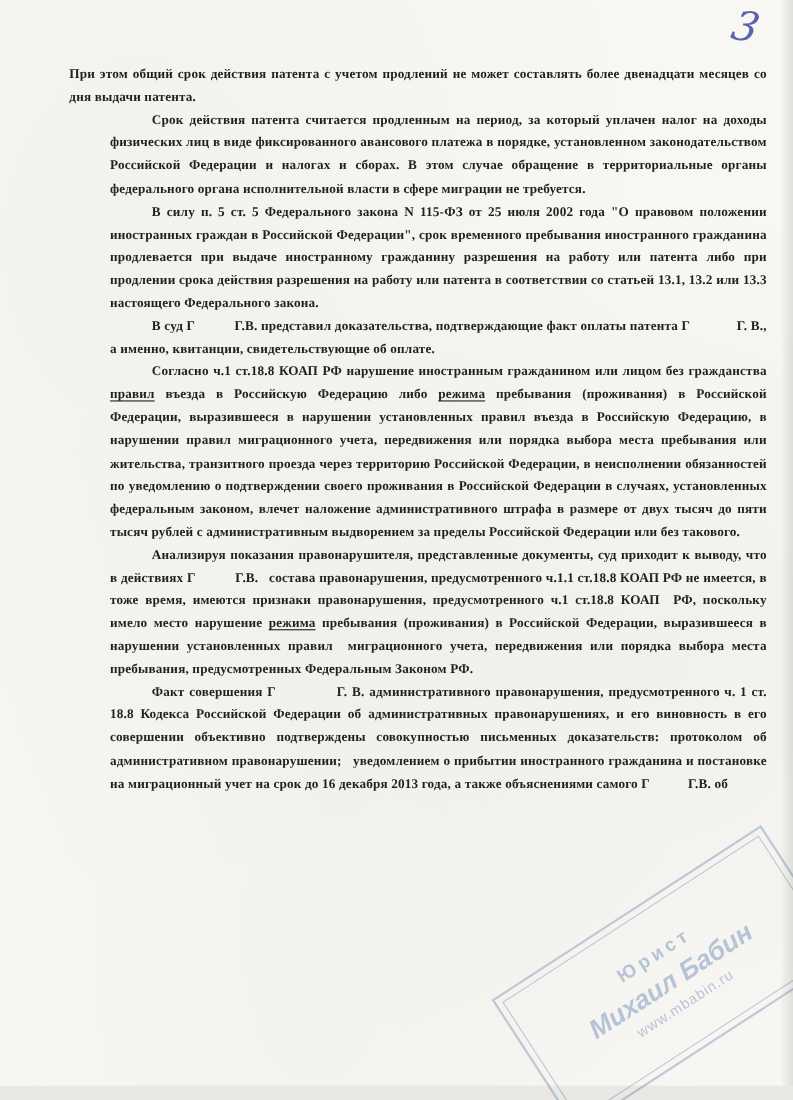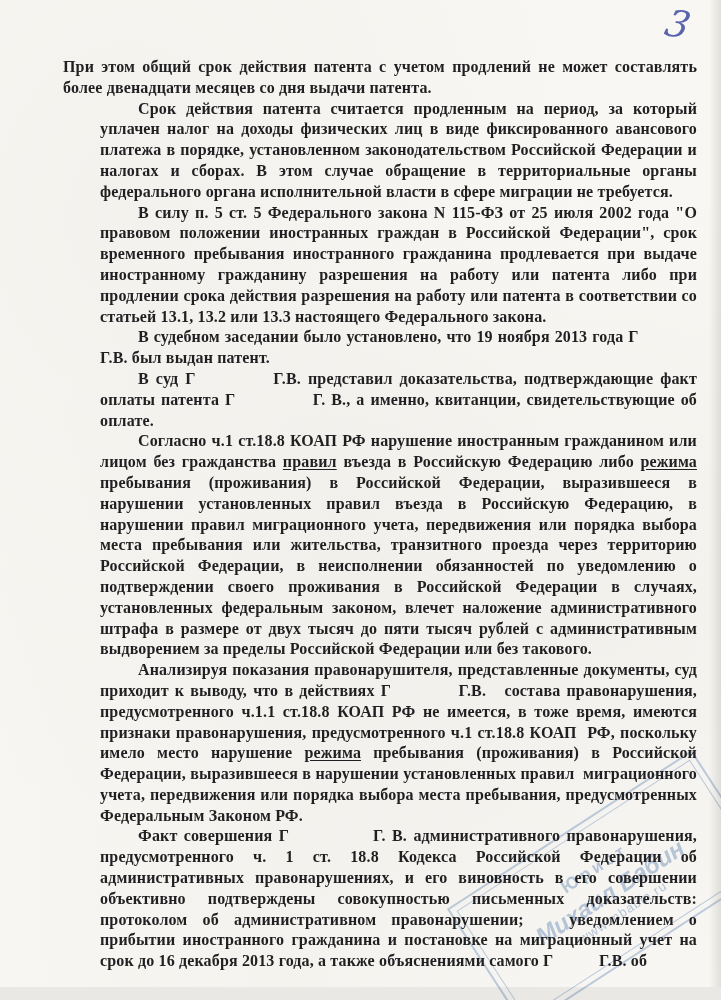--- a/index.html
+++ b/index.html
@@ -33,21 +33,21 @@
     line-height: 1;
     opacity: 0.9;
   }
   .text-block {
     position: absolute;
     left: 63px;
     top: 57px;
     width: 634px;
     z-index: 2;
     color: #201f21;
-    font-size: 16px;
+    font-size: 12px;
     font-weight: bold;
     line-height: 20.8px;
     text-align: justify;
     letter-spacing: 0.15px;
   }
   .text-block p { margin: 0; }
   .text-block p.indent { text-indent: 38px; margin-left: 37px; }
   .text-block u { text-decoration: underline; text-underline-offset: 2px; font-family: Liberation Serif, serif; }
   .watermark {
     position: absolute;
@@ -94,21 +94,20 @@
         <div class="wm-name">Михаил Бабин</div>
         <div class="wm-site">www.mbabin.ru</div>
       </div>
     </div>
   </div>
 
   <div class="text-block">
       <p class="para"><span>При этом общий срок действия патента с учетом продлений не может составлять более двенадцати месяцев со дня выдачи патента.</span></p>
       <p class="para indent"><span>Срок действия патента считается продленным на период, за который уплачен налог на доходы физических лиц в виде фиксированного авансового платежа в порядке, установленном законодательством Российской Федерации и налогах и сборах. В этом случае обращение в территориальные органы федерального органа исполнительной власти в сфере миграции не требуется.</span></p>
       <p class="para indent"><span>В силу п. 5 ст. 5 Федерального закона N 115-ФЗ от 25 июля 2002 года "О правовом положении иностранных граждан в Российской Федерации", срок временного пребывания иностранного гражданина продлевается при выдаче иностранному гражданину разрешения на работу или патента либо при продлении срока действия разрешения на работу или патента в соответствии со статьей 13.1, 13.2 или 13.3 настоящего Федерального закона.</span></p>
-      <p class="para indent"><span>В судебном заседании было установлено, что 19 ноября 2013 года Г&nbsp;&nbsp;&nbsp;&nbsp;&nbsp;&nbsp;&nbsp;&nbsp;&nbsp;&nbsp;&nbsp;&nbsp; Г.В. был выдан патент.</span></p>
       <p class="para indent"><span>В суд Г&nbsp;&nbsp;&nbsp;&nbsp;&nbsp;&nbsp;&nbsp;&nbsp;&nbsp;&nbsp; Г.В. представил доказательства, подтверждающие факт оплаты патента Г&nbsp;&nbsp;&nbsp;&nbsp;&nbsp;&nbsp;&nbsp;&nbsp;&nbsp;&nbsp;&nbsp;&nbsp; Г. В., а именно, квитанции, свидетельствующие об оплате.</span></p>
       <p class="para indent"><span>Согласно ч.1 ст.18.8 КОАП РФ нарушение иностранным гражданином или лицом без гражданства </span><u>правил</u><span> въезда в Российскую Федерацию либо </span><u>режима</u><span> пребывания (проживания) в Российской Федерации, выразившееся в нарушении установленных правил въезда в Российскую Федерацию, в нарушении правил миграционного учета, передвижения или порядка выбора места пребывания или жительства, транзитного проезда через территорию Российской Федерации, в неисполнении обязанностей по уведомлению о подтверждении своего проживания в Российской Федерации в случаях, установленных федеральным законом, влечет наложение административного штрафа в размере от двух тысяч до пяти тысяч рублей с административным выдворением за пределы Российской Федерации или без такового.</span></p>
       <p class="para indent"><span>Анализируя показания правонарушителя, представленные документы, суд приходит к выводу, что в действиях Г&nbsp;&nbsp;&nbsp;&nbsp;&nbsp;&nbsp;&nbsp;&nbsp;&nbsp;&nbsp; Г.В.&nbsp;&nbsp; состава правонарушения, предусмотренного ч.1.1 ст.18.8 КОАП РФ не имеется, в тоже время, имеются признаки правонарушения, предусмотренного ч.1 ст.18.8 КОАП&nbsp; РФ, поскольку имело место нарушение </span><u>режима</u><span> пребывания (проживания) в Российской Федерации, выразившееся в нарушении установленных правил&nbsp; миграционного учета, передвижения или порядка выбора места пребывания, предусмотренных Федеральным Законом РФ.</span></p>
       <p class="para indent"><span>Факт совершения Г&nbsp;&nbsp;&nbsp;&nbsp;&nbsp;&nbsp;&nbsp;&nbsp;&nbsp;&nbsp;&nbsp;&nbsp; Г. В. административного правонарушения, предусмотренного ч. 1 ст. 18.8 Кодекса Российской Федерации об административных правонарушениях, и его виновность в его совершении объективно подтверждены совокупностью письменных доказательств: протоколом об административном правонарушении;&nbsp;&nbsp; уведомлением о прибытии иностранного гражданина и постановке на миграционный учет на срок до 16 декабря 2013 года, а также объяснениями самого Г&nbsp;&nbsp;&nbsp;&nbsp;&nbsp;&nbsp;&nbsp;&nbsp;&nbsp;&nbsp; Г.В. об</span></p>
     </div>
 
   <div class="right-edge"></div>
   <div class="bottom-band"></div>
 </div>
 

